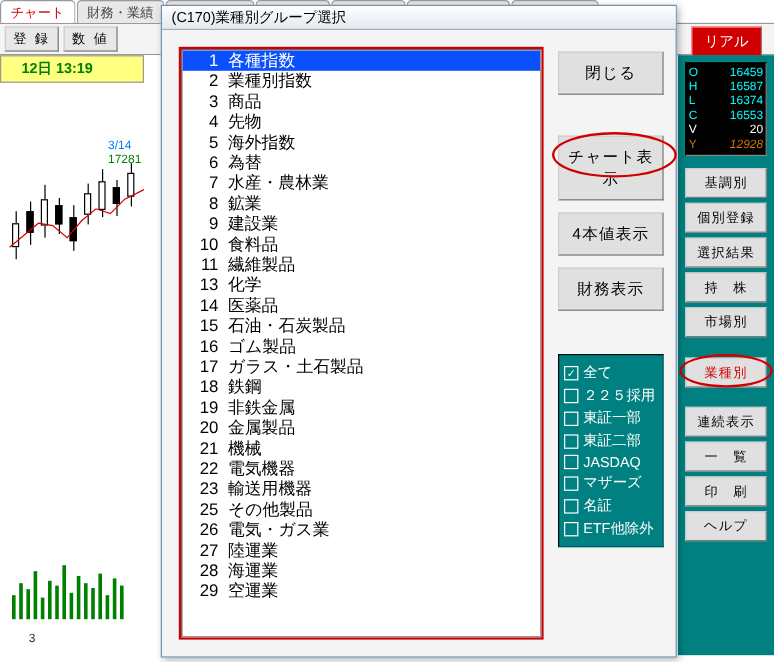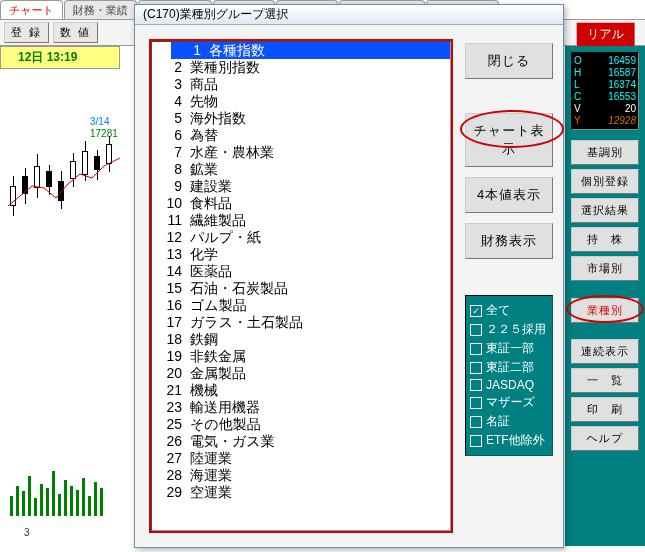--- a/index.html
+++ b/index.html
@@ -34,21 +34,21 @@
 
 
 .dialog { position: absolute; left: 134px; top: 4px; width: 430px; height: 544px; background: #f4f4f4; border: 1px solid #7090b0; box-shadow: 2px 2px 6px rgba(0,0,0,0.3); }
 .dialog-title { background: linear-gradient(#fff, #e0e8f0); padding: 1px 8px; font-size: 12px; border-bottom: 1px solid #aaa; }
 .dialog-body { display: flex; height: calc(100% - 24px); }
 .listbox-wrap { padding: 14px 8px 14px 14px; }
 .listbox-border { border: 2px solid #d00000; padding: 0; }
 .listbox { width: 300px; height: 490px; border: 1px inset #999; background: #fff; overflow-y: scroll; font-size: 14px; }
 .list-item { padding: 0 6px; white-space: nowrap; line-height: 17px; cursor: pointer; }
 .list-item .num { display: inline-block; width: 24px; text-align: right; margin-right: 8px; }
-.list-item.selected { background: #0a50ff; color: #fff; margin-left: 19px; }
+.list-item.selected { background: #0a50ff; color: #fff; }
 
 .dialog-right { width: 110px; padding: 18px 10px 10px 4px; display: flex; flex-direction: column; gap: 10px; }
 .dlg-btn { padding: 8px 4px; background: #e0e0e0; border: 1px outset #ccc; font-size: 13px; text-align: center; cursor: pointer; letter-spacing: 1px; }
 .dlg-btn.emph { position: relative; }
 .red-circle { position: absolute; border: 2px solid #d00000; border-radius: 50%; pointer-events: none; }
 .red-circle.c1 { left: -6px; top: -4px; width: 104px; height: 38px; }
 .dlg-spacer { flex: 0 0 14px; }
 .checkbox-group { margin-top: 26px; background: #008080; border: 1px inset #006060; padding: 6px 4px; display: flex; flex-direction: column; gap: 2px; }
 .chk-row { display: flex; align-items: center; gap: 4px; font-size: 12px; color: #fff; cursor: pointer; }
 .chk-box { width: 12px; height: 12px; border: 1px solid #fff; background: #008080; display: inline-flex; align-items: center; justify-content: center; font-size: 9px; color: #fff; }
@@ -201,30 +201,30 @@
             <div class="list-item"><span class="num">2</span><span>業種別指数</span></div>
             <div class="list-item"><span class="num">3</span><span>商品</span></div>
             <div class="list-item"><span class="num">4</span><span>先物</span></div>
             <div class="list-item"><span class="num">5</span><span>海外指数</span></div>
             <div class="list-item"><span class="num">6</span><span>為替</span></div>
             <div class="list-item"><span class="num">7</span><span>水産・農林業</span></div>
             <div class="list-item"><span class="num">8</span><span>鉱業</span></div>
             <div class="list-item"><span class="num">9</span><span>建設業</span></div>
             <div class="list-item"><span class="num">10</span><span>食料品</span></div>
             <div class="list-item"><span class="num">11</span><span>繊維製品</span></div>
-            <div class="list-item"><span class="num">12</span><span>パルプ・紙</span></div>
             <div class="list-item"><span class="num">13</span><span>化学</span></div>
             <div class="list-item"><span class="num">14</span><span>医薬品</span></div>
             <div class="list-item"><span class="num">15</span><span>石油・石炭製品</span></div>
             <div class="list-item"><span class="num">16</span><span>ゴム製品</span></div>
             <div class="list-item"><span class="num">17</span><span>ガラス・土石製品</span></div>
             <div class="list-item"><span class="num">18</span><span>鉄鋼</span></div>
             <div class="list-item"><span class="num">19</span><span>非鉄金属</span></div>
             <div class="list-item"><span class="num">20</span><span>金属製品</span></div>
             <div class="list-item"><span class="num">21</span><span>機械</span></div>
+            <div class="list-item"><span class="num">22</span><span>電気機器</span></div>
             <div class="list-item"><span class="num">23</span><span>輸送用機器</span></div>
             <div class="list-item"><span class="num">25</span><span>その他製品</span></div>
             <div class="list-item"><span class="num">26</span><span>電気・ガス業</span></div>
             <div class="list-item"><span class="num">27</span><span>陸運業</span></div>
             <div class="list-item"><span class="num">28</span><span>海運業</span></div>
             <div class="list-item"><span class="num">29</span><span>空運業</span></div>
           </div>
       </div>
     </div>
     <div class="dialog-right">

